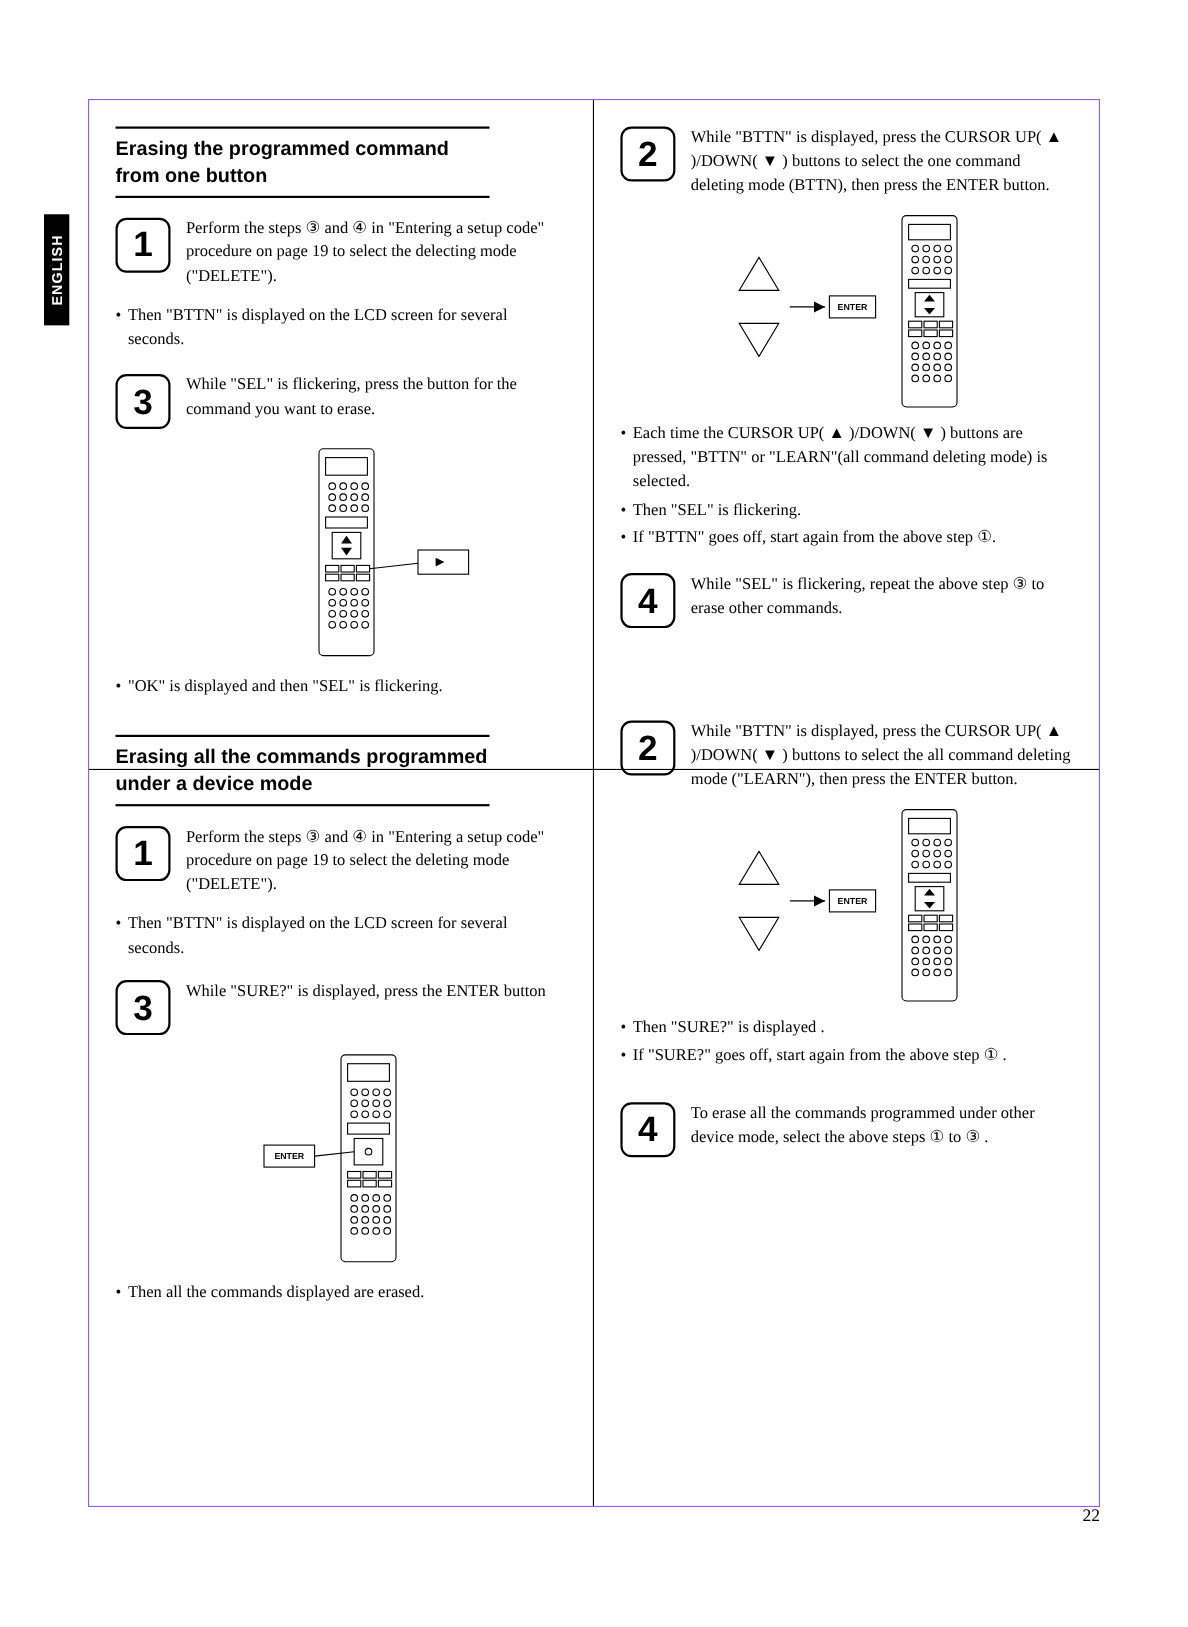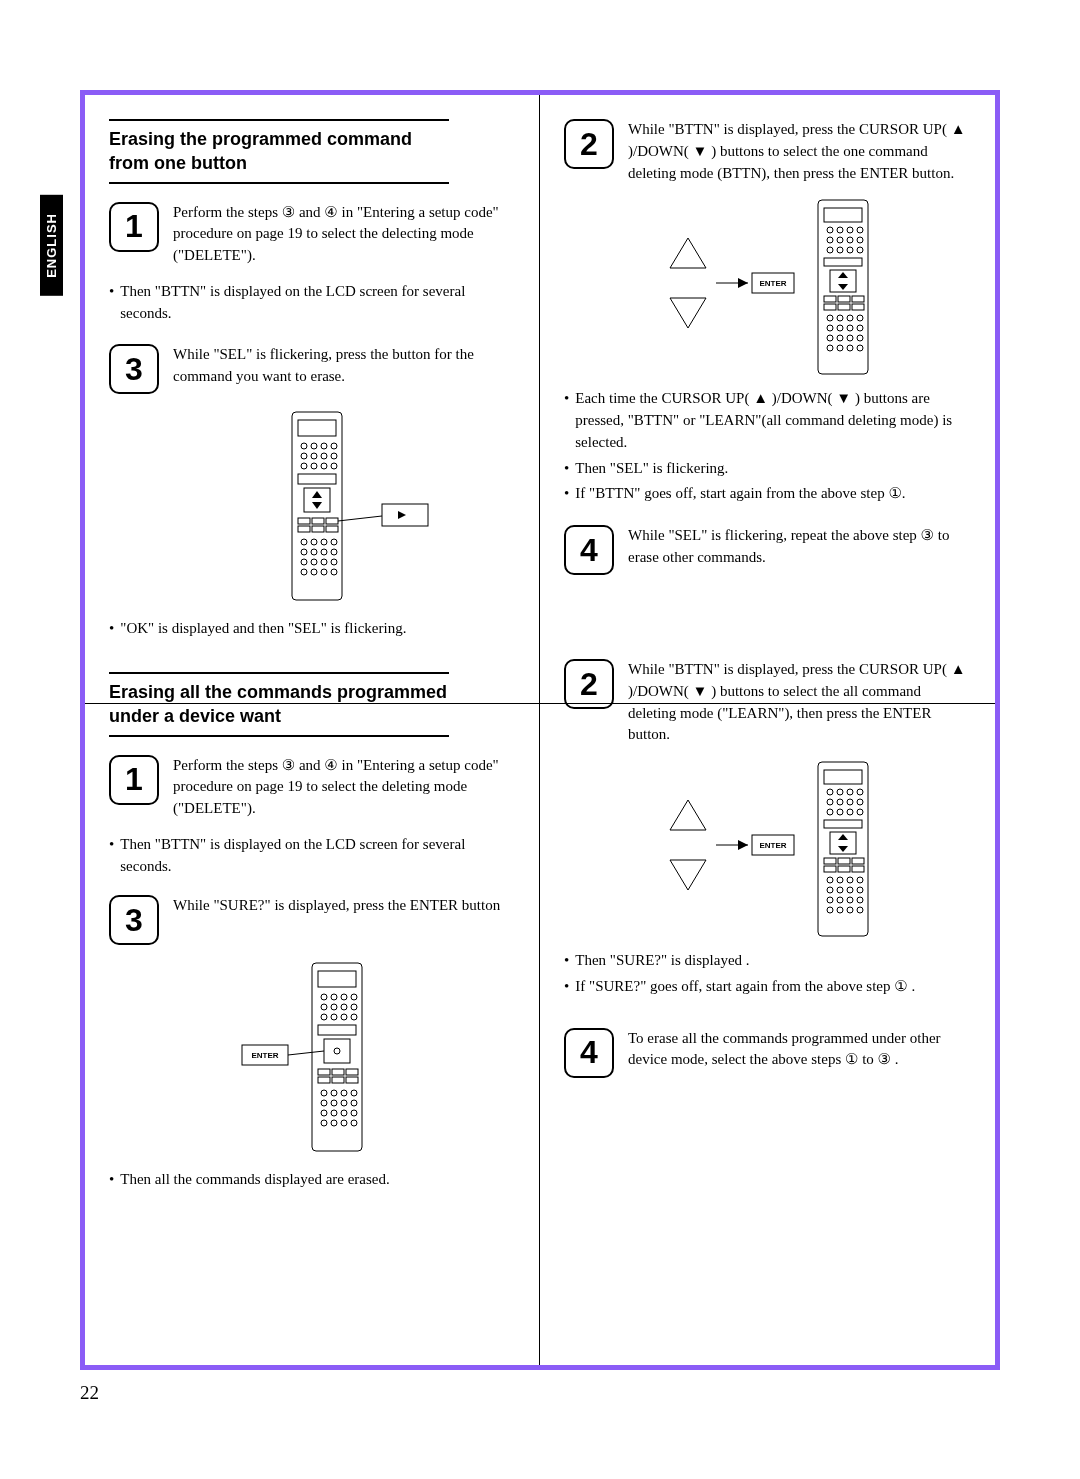--- a/index.html
+++ b/index.html
@@ -24,21 +24,21 @@
     color: #fff;
     font-family: Arial, sans-serif;
     font-weight: bold;
     font-size: 13px;
     padding: 18px 4px;
     writing-mode: vertical-rl;
     transform: rotate(180deg);
     letter-spacing: 1px;
   }
   .outer-border {
-    border: 5px solid #8b5cf6;
+    border: 1px solid #8b5cf6;
     width: 100%;
     height: 1280px;
     box-sizing: border-box;
     display: flex;
     position: relative;
   }
   .col {
     width: 50%;
     box-sizing: border-box;
     padding: 24px 24px 10px 24px;
@@ -86,23 +86,23 @@
   .bullet-item { display: flex; margin-bottom: 4px; }
   .bullet-item .dot { margin-right: 6px; }
   .example-line { font-size: 15px; margin: 6px 0 10px 0; line-height: 1.4; }
   .remote-svg { display:block; margin: 0 auto 10px auto; }
   .hr-mid {
     position: absolute;
     left: 0; right: 0;
     border-top: 1px solid #000;
   }
   .page-num {
-    text-align: left;
-    font-size: 19px;
-    margin-top: 12px;
+    text-align: right;
+    font-size: 16px;
+    margin-top: 0;
   }
   .enter-label { font-family: Arial, sans-serif; font-size:8px; font-weight:bold; }
 </style>
 </head>
 <body>
 
 <div class="page">
   <div class="lang-tab">ENGLISH</div>
 
   <div class="outer-border">
@@ -185,21 +185,21 @@
 
       <div class="bullet-list">
         <div class="bullet-item">
             <span class="dot">•</span>
             <span>"OK" is displayed and then "SEL" is flickering.</span>
           </div>
       </div>
 
       <div style="height:14px;"></div>
       <div class="section-rule"></div>
-      <div class="section-title">Erasing all the commands programmed under a device want</div>
+      <div class="section-title">Erasing all the commands programmed under a device mode</div>
 
       <div class="step-row">
         <div class="step-badge">1</div>
         <div class="step-text">Perform the steps ③ and ④ in "Entering a setup code" procedure on page 19 to select the deleting mode ("DELETE").</div>
       </div>
 
       <div class="bullet-list">
         <div class="bullet-item">
             <span class="dot">•</span>
             <span>Then "BTTN" is displayed on the LCD screen for several seconds.</span>

